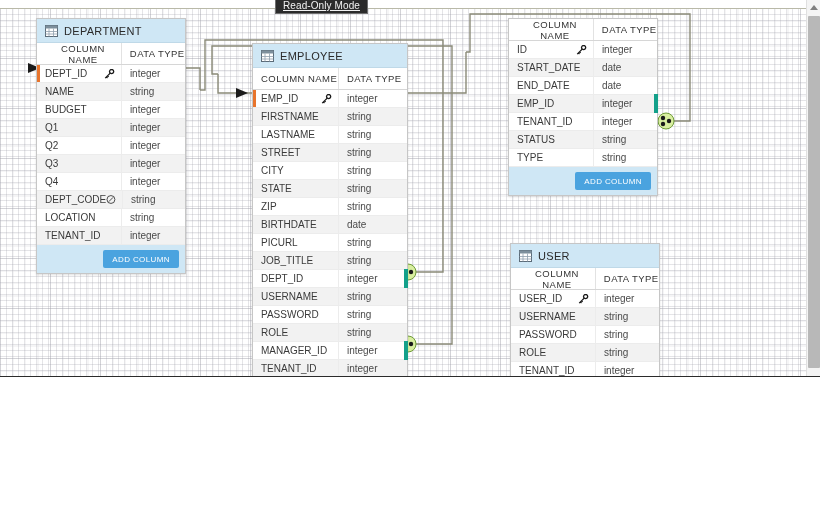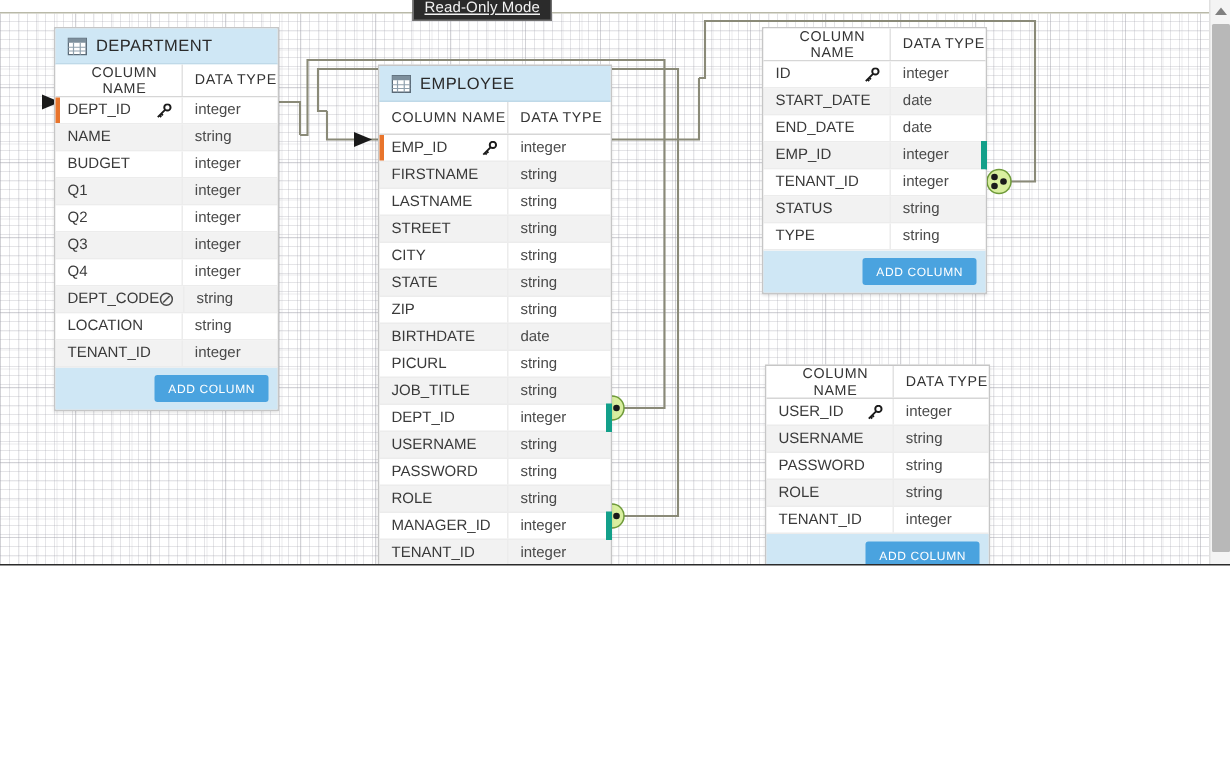--- a/index.html
+++ b/index.html
@@ -505,20 +505,28 @@
           </span>
         <span class="c2" style="width:65px">string</span>
       </div>
     </div>
     <div class="tbl-foot">
       <button class="add-col-btn">ADD COLUMN</button>
     </div>
   </div>
 
   <div class="table-node" id="tbl-user" style="left:510px; top:243px; width:150px;">
+    <div class="tbl-title">
+      <svg class="tbl-ico" width="13" height="12" viewBox="0 0 13 12">
+        <rect x="0.5" y="0.5" width="12" height="11" fill="#ffffff" stroke="#5b6b78"></rect>
+        <rect x="0.5" y="0.5" width="12" height="3" fill="#7d8f9c"></rect>
+        <path d="M4 3.5V11.5M8.5 3.5V11.5M0.5 6.5H12.5M0.5 9H12.5" stroke="#8fa0ad" stroke-width="0.8"></path>
+      </svg>
+      <span>USER</span>
+    </div>
     <div class="tbl-head">
       <span class="c1" style="width:85px">COLUMN NAME</span>
       <span class="c2" style="width:65px">DATA TYPE</span>
     </div>
     <div>
       <div class="row">
         <span class="c1" style="width:85px">
           <span>USER_ID</span>
           <svg class="ico-key" width="11" height="10" viewBox="0 0 11 10">
             <circle cx="7.6" cy="2.6" r="2.1" fill="none" stroke="#1a1a1a" stroke-width="1.3"></circle>

